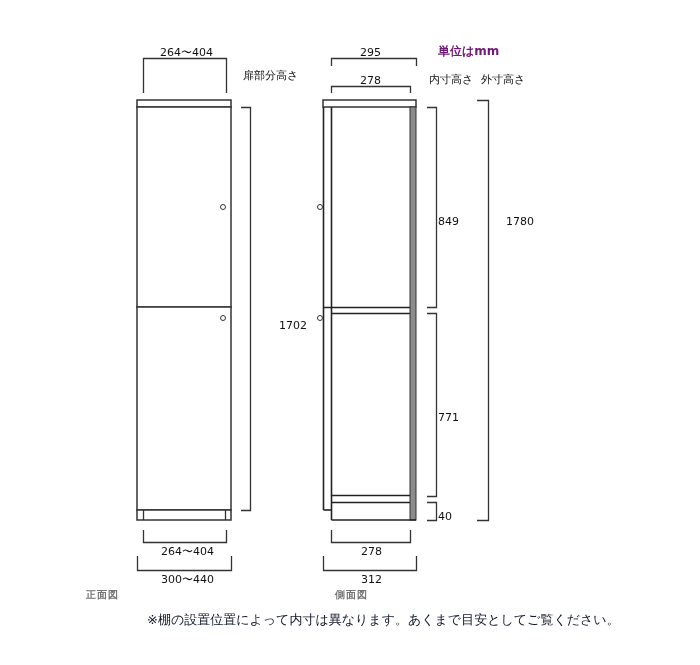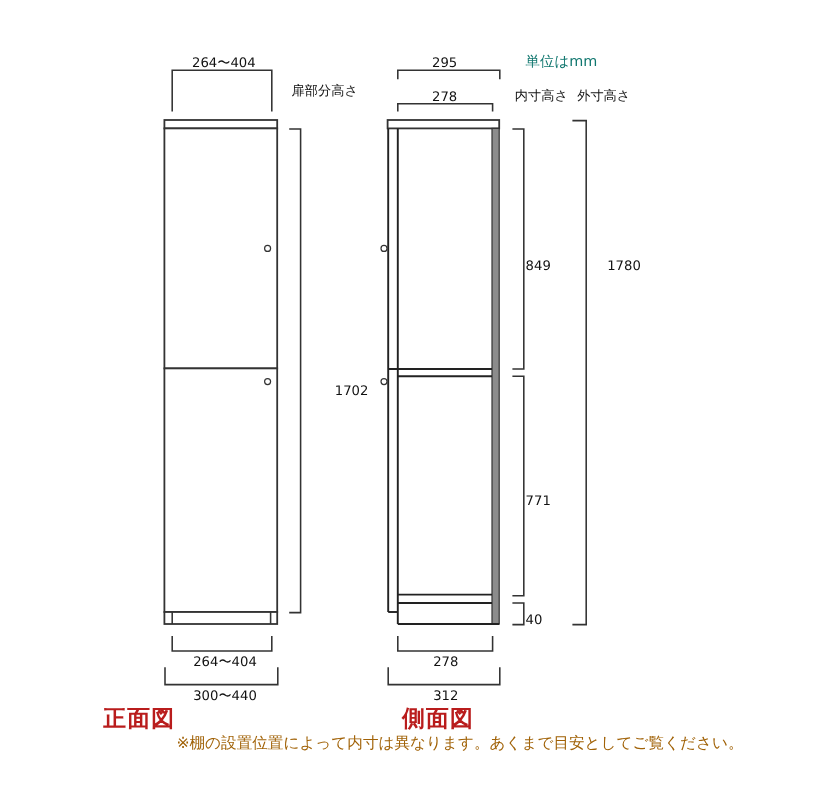--- a/index.html
+++ b/index.html
@@ -5,23 +5,23 @@
   html, body { margin:0; padding:0; background:#ffffff; }
   body { width:700px; height:665px; position:relative; overflow:hidden;
          font-family:"DejaVu Sans","Liberation Sans",sans-serif; }
   svg { position:absolute; left:0; top:0; }
   .ln { stroke:#333333; stroke-width:1.3; fill:none; }
   .ln2 { stroke:#222222; stroke-width:1.6; fill:none; }
   .panel { fill:#ffffff; stroke:#333333; stroke-width:1.5; }
   .gray { fill:#8c8c8c; stroke:#333333; stroke-width:1; }
   .knob { fill:#ffffff; stroke:#333333; stroke-width:1; }
   .t { position:absolute; font-size:11px; color:#111111; white-space:nowrap; line-height:1; }
-  .tb { position:absolute; font-size:12px; font-weight:normal; color:#0f766e; white-space:nowrap; line-height:1; }
-  .tl { position:absolute; font-size:19px; font-weight:bold; color:#b91c1c; white-space:nowrap; line-height:1; letter-spacing:1px; }
-  .note { position:absolute; font-size:13px; color:#a16207; white-space:nowrap; line-height:1; }
+  .tb { position:absolute; font-size:12px; font-weight:bold; color:#701a75; white-space:nowrap; line-height:1; }
+  .tl { position:absolute; font-size:10px; font-weight:bold; color:#737373; white-space:nowrap; line-height:1; letter-spacing:1px; }
+  .note { position:absolute; font-size:13px; color:#0f172a; white-space:nowrap; line-height:1; }
 </style>
 </head>
 <body>
 
 <svg width="700" height="665" viewBox="0 0 700 665">
 
   <g>
 
     <rect class="panel" x="137" y="100" width="94" height="7"></rect>
 

